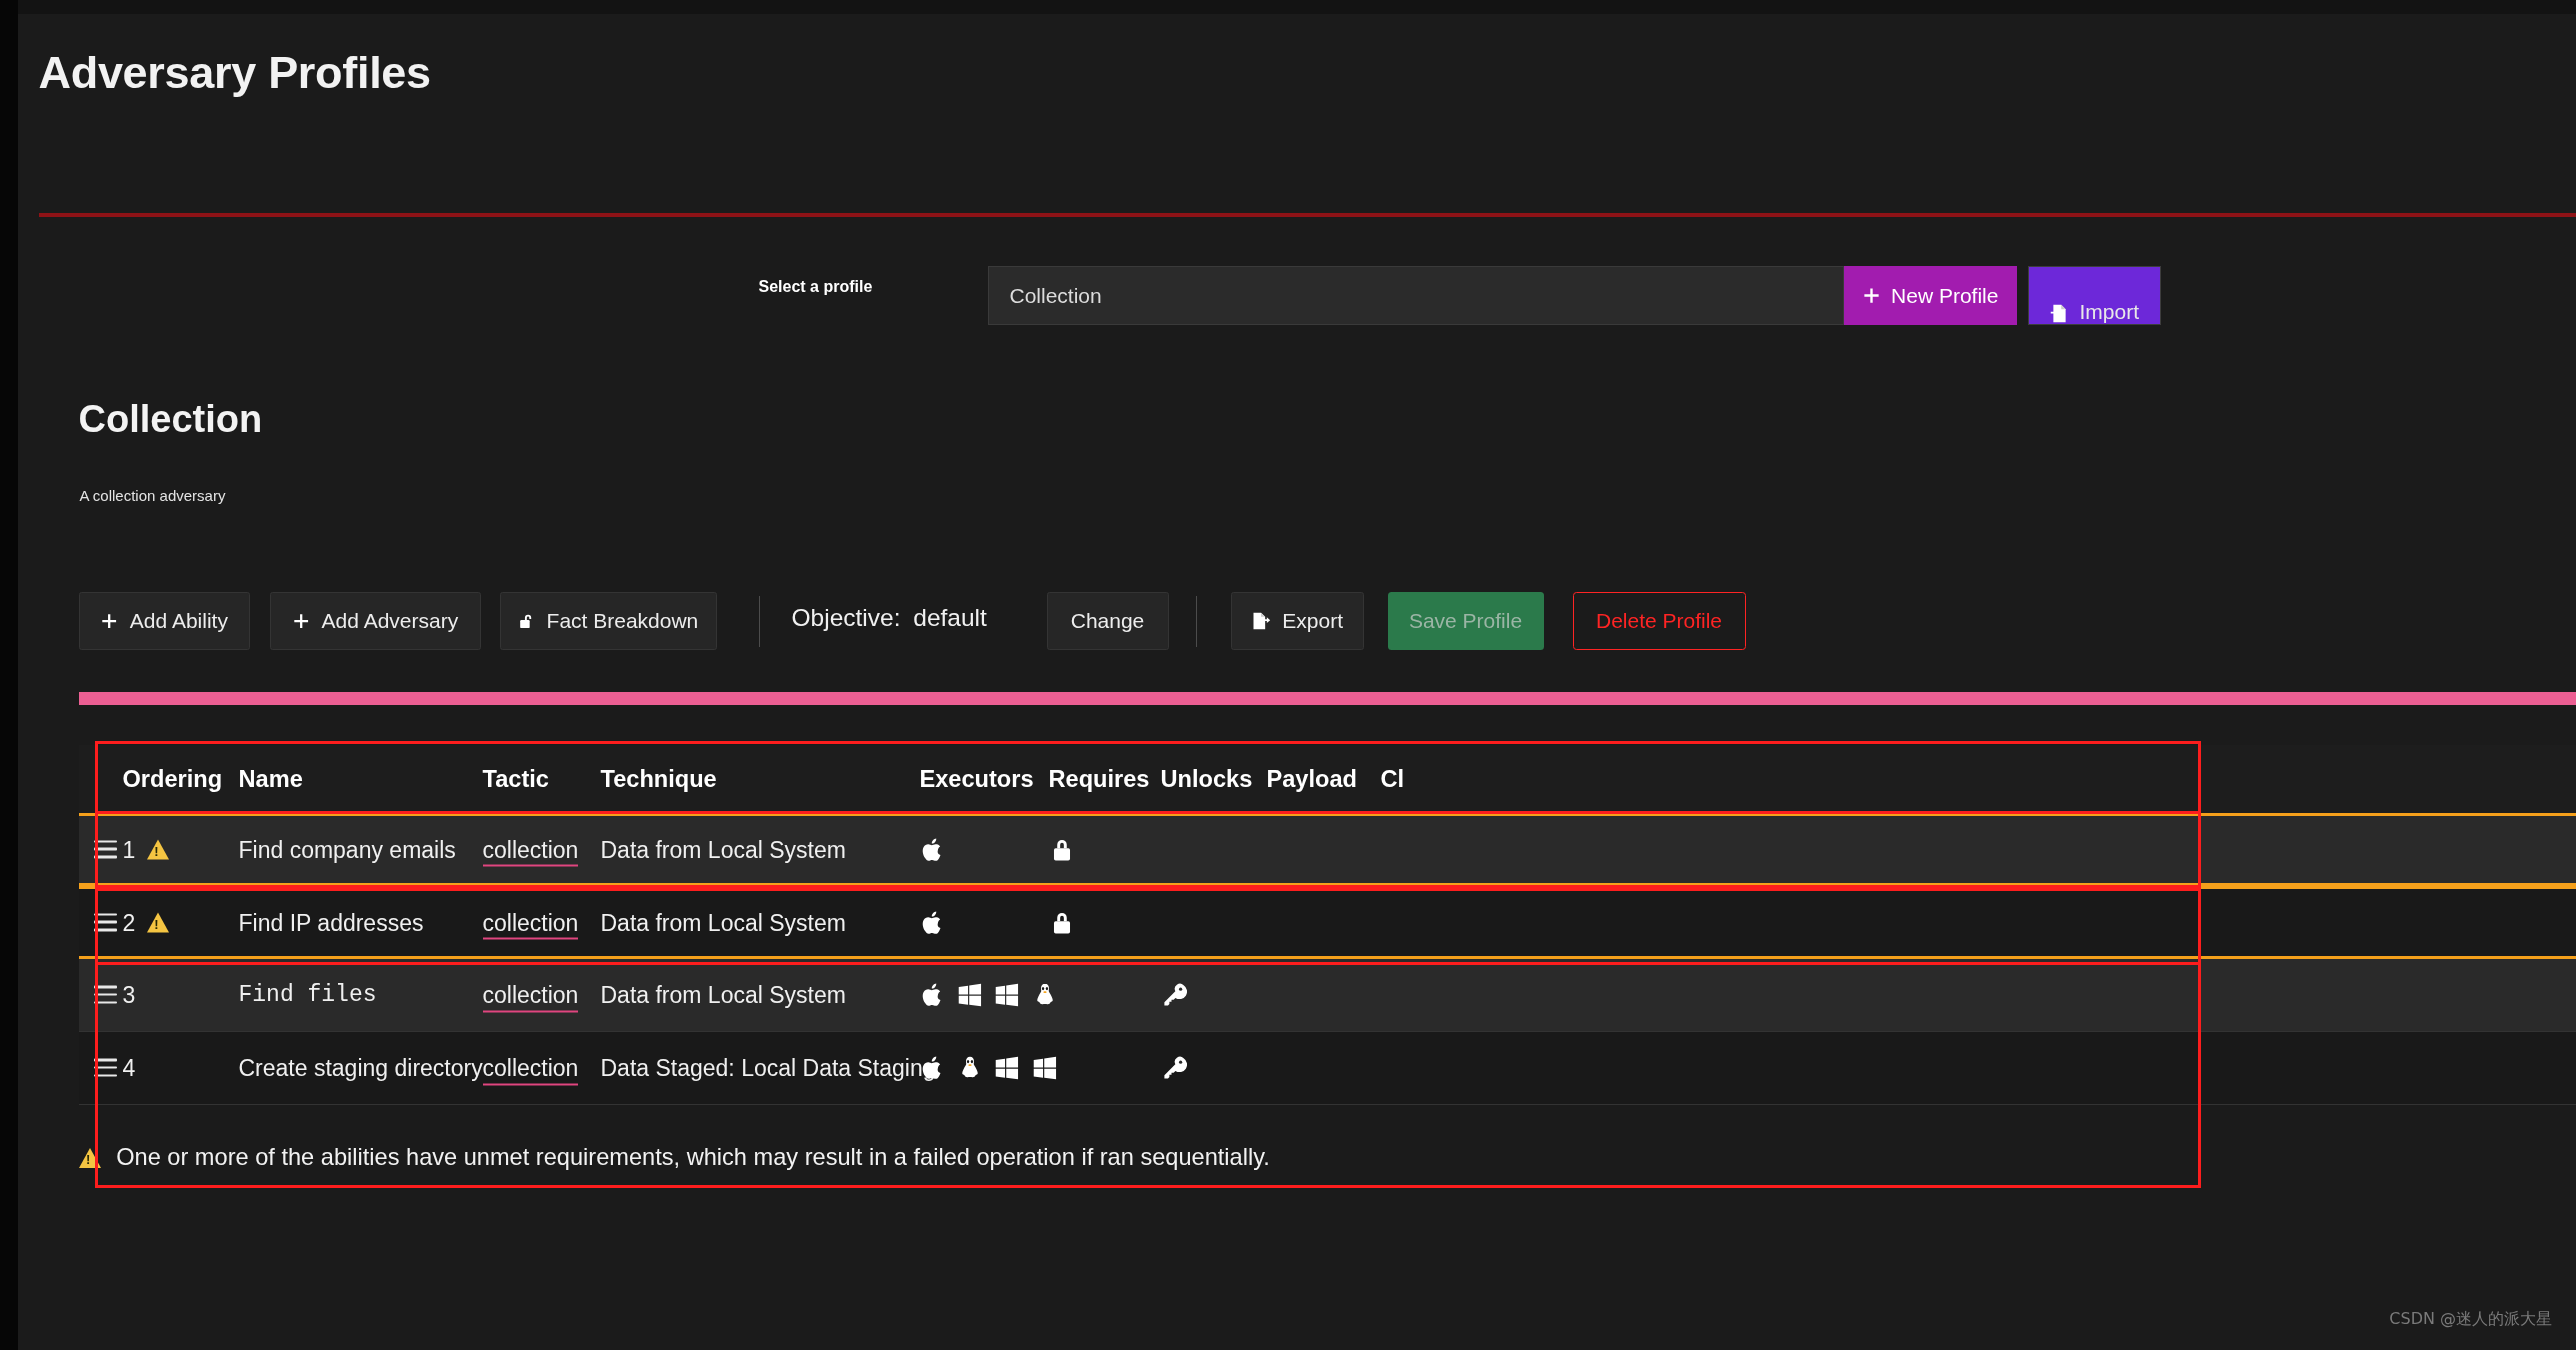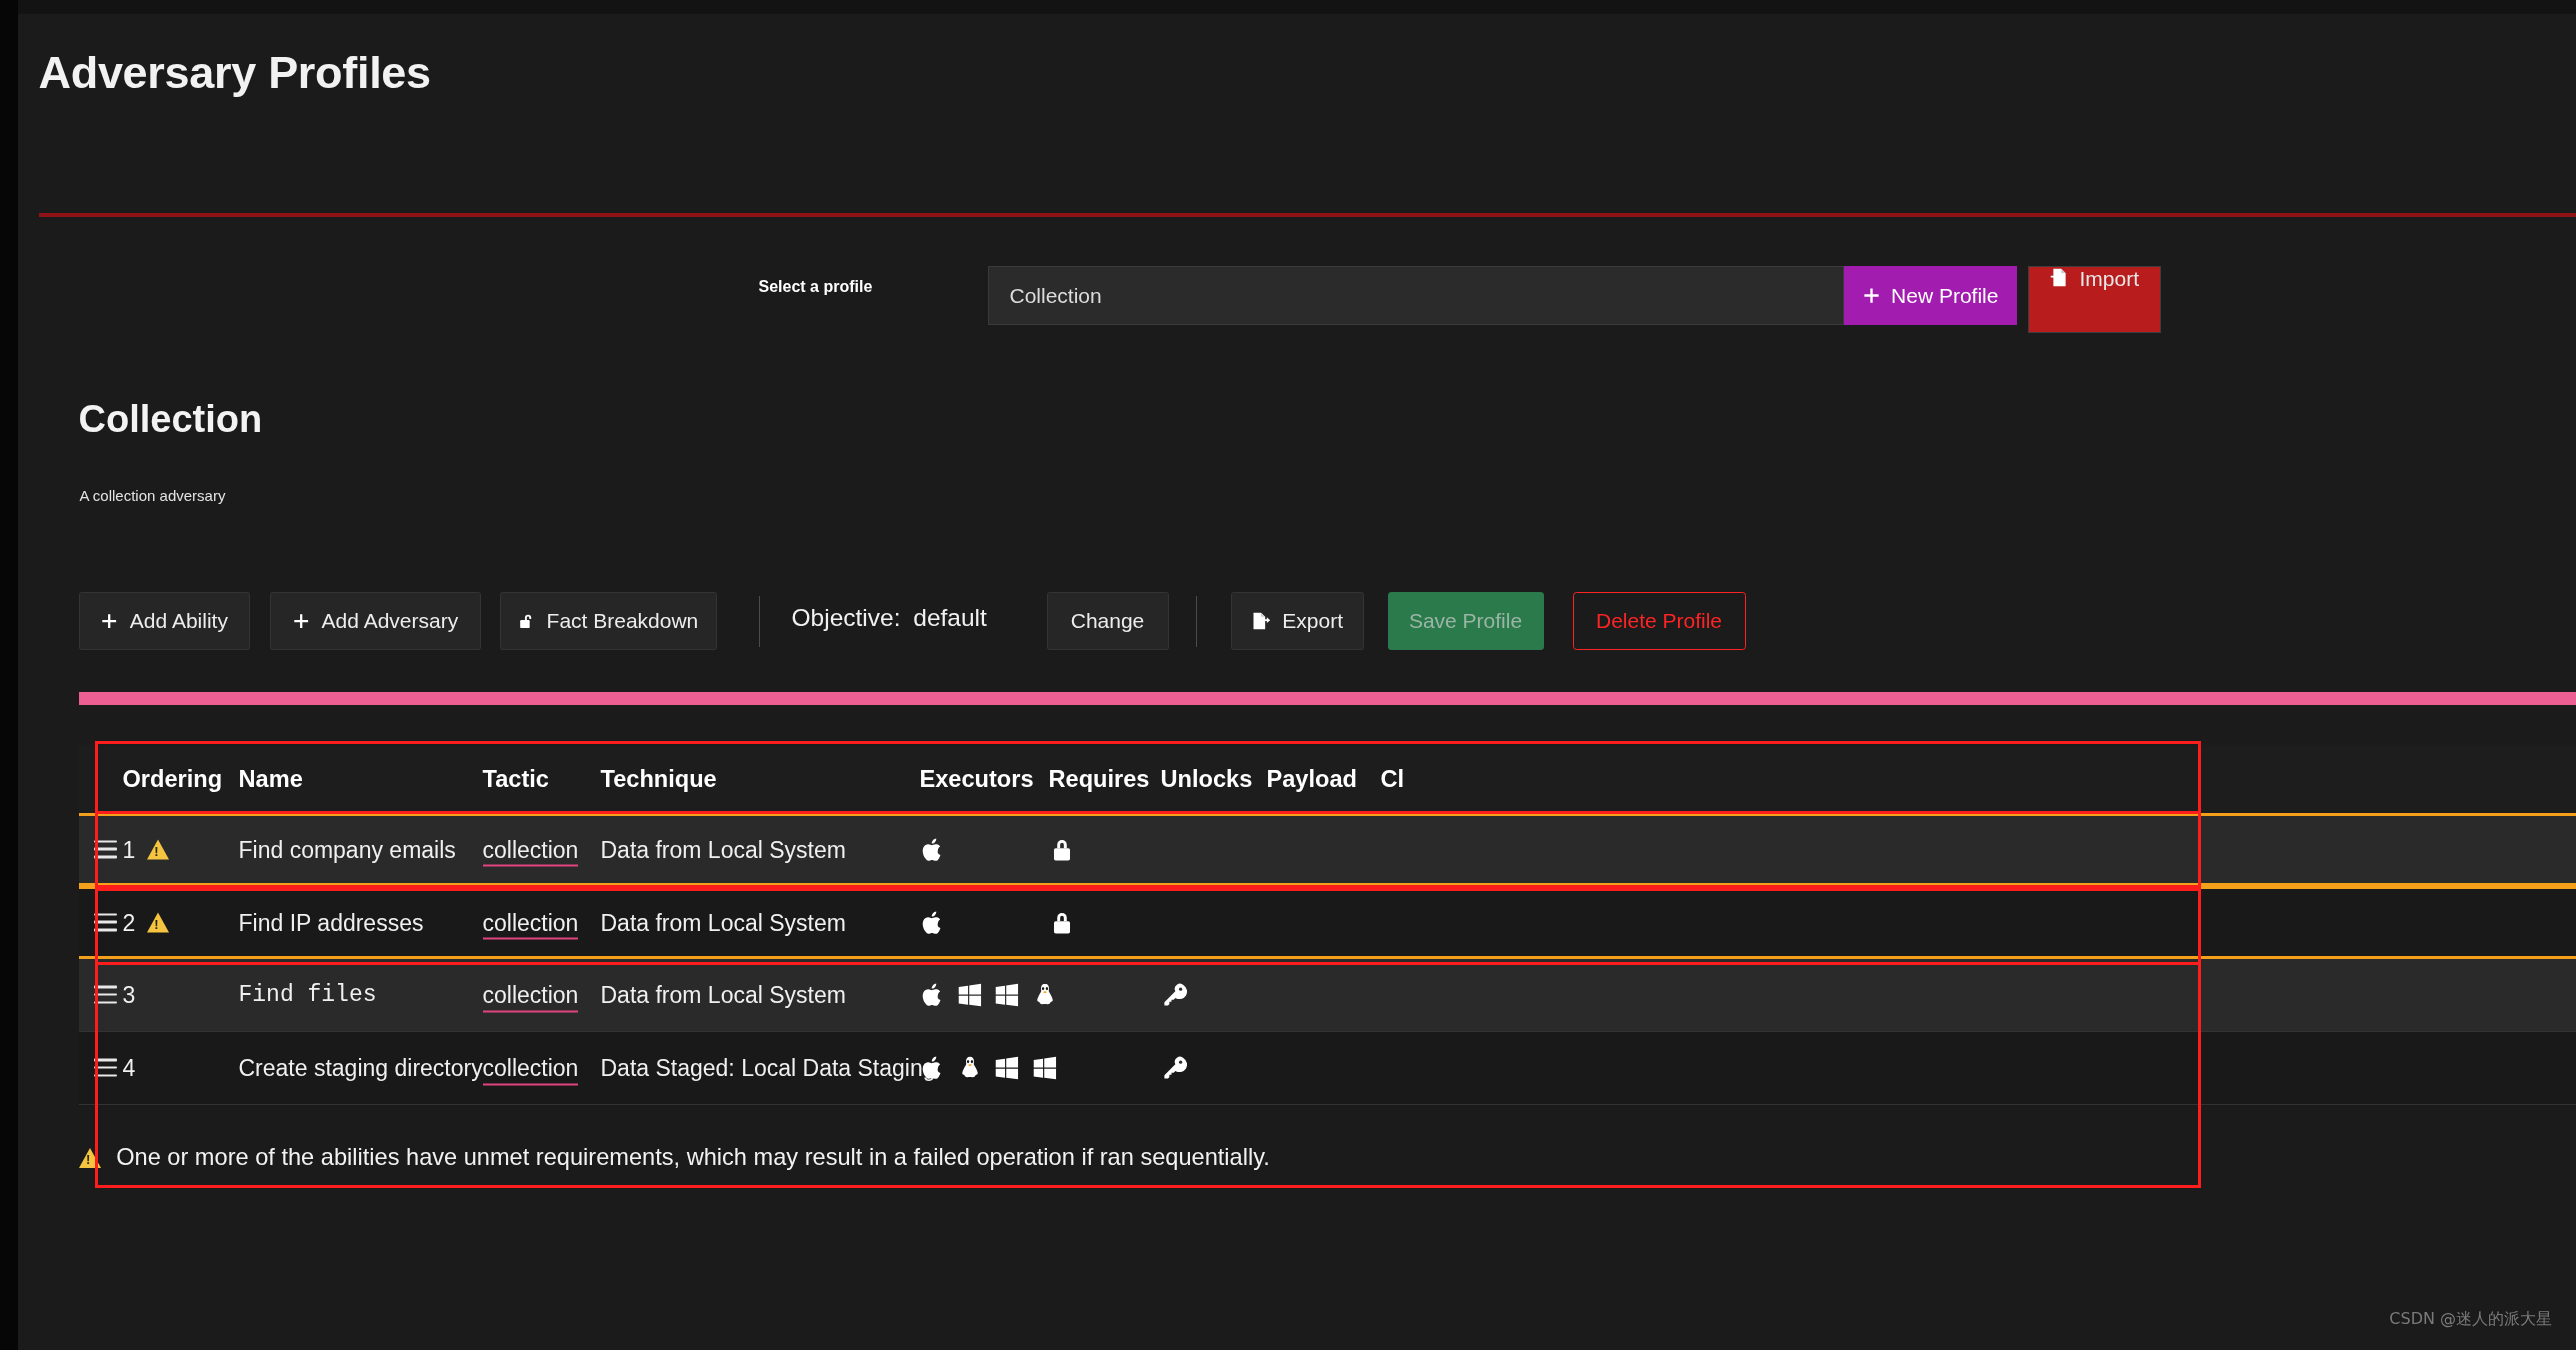--- a/index.html
+++ b/index.html
@@ -72,24 +72,24 @@
     position: absolute; left: 1826px; top: 0;
     width: 173px; height: 59px;
     background: #a21caf;
     display: flex; align-items: center; justify-content: center;
     gap: 10.5px;
     color: #ffffff; font-size: 21px;
     cursor: pointer;
   }
   .btn-import {
     position: absolute; left: 2010px; top: 0;
-    width: 133px; height: 67px;
-    background: #b91c1c;
+    width: 133px; height: 59px;
+    background: #6d28d9;
     border: 0.9px solid #3d3d3d;
-    display: flex; align-items: flex-start; justify-content: center;
+    display: flex; align-items: flex-end; justify-content: center;
     gap: 9.6px;
     color: #e8e8e8; font-size: 21px;
     cursor: pointer;
   }
 
   
   .profile-name {
     position: absolute; left: 61px; top: 384px;
     font-size: 38px; font-weight: bold; color: #f3f3f3;
   }

